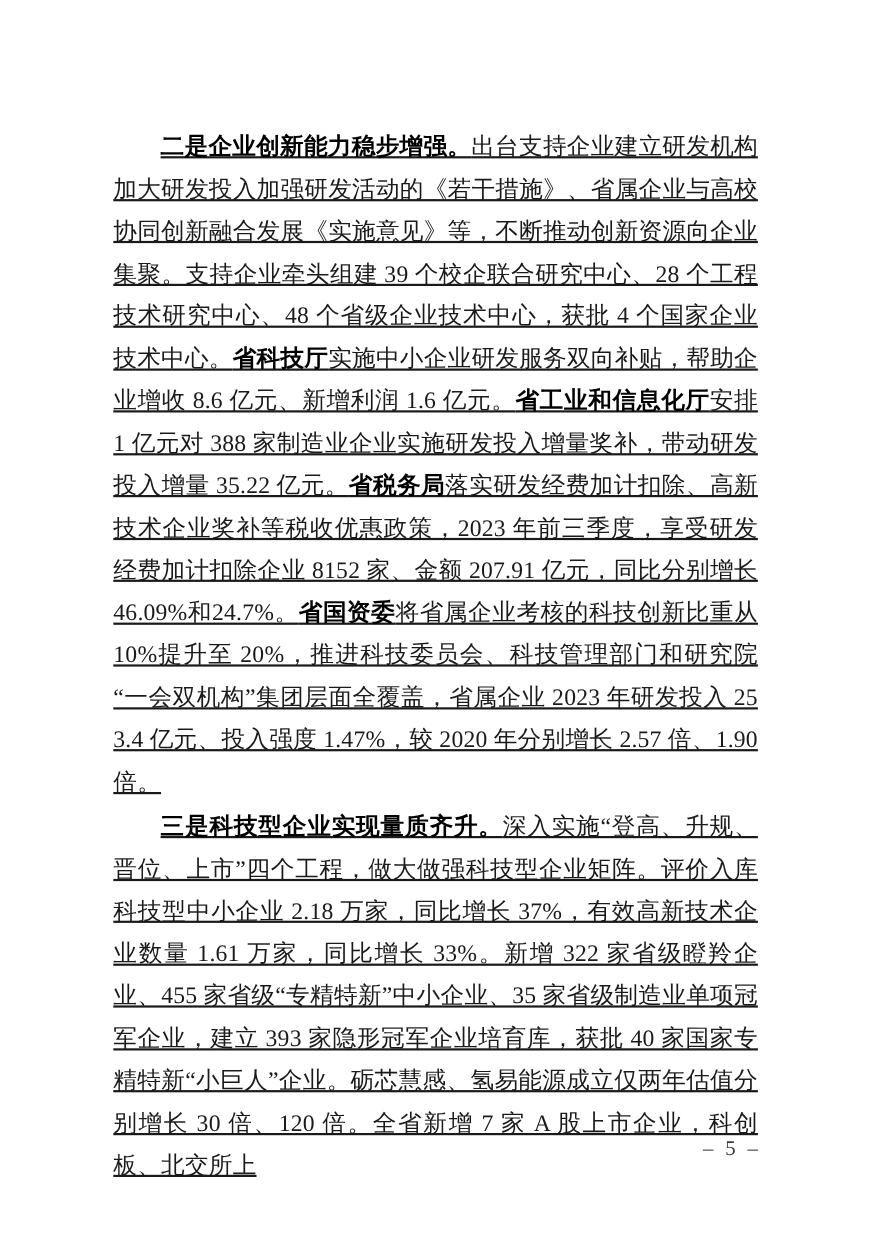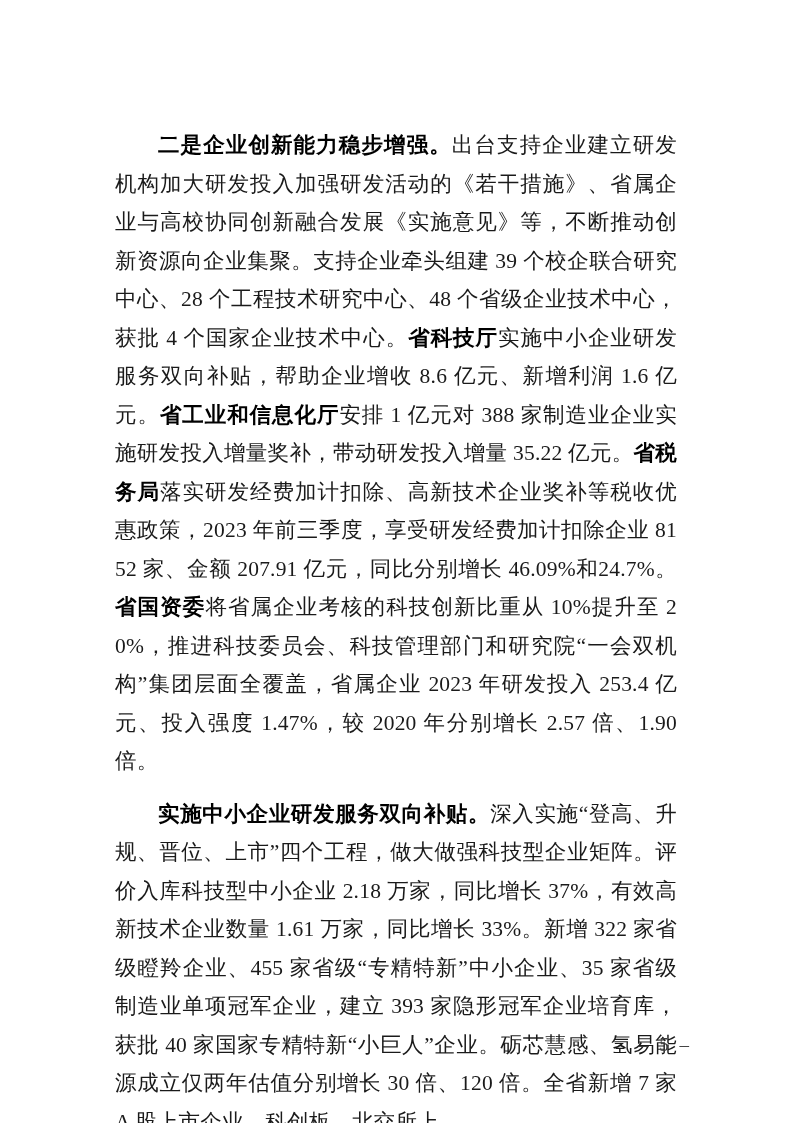--- a/index.html
+++ b/index.html
@@ -19,29 +19,30 @@
     inset: 0;
     background: #ffffff;
   }
   .doc-body {
     position: absolute;
     left: 101px;
     top: 112px;
     width: 590px;
   }
   .para {
-    margin: 14px;
+    margin: 2px;
     padding: 0;
     font-size: 21.5px;
     line-height: 38.5px;
     letter-spacing: 0.2px;
     color: #1a1a1a;
     text-align: justify;
     text-indent: 2em;
     word-break: break-all;
+    text-decoration: underline;
   }
   .para b {
     font-weight: bold;
     color: #000000;
   }
   .page-number {
     position: absolute;
     top: 1031px;
     right: 101px;
     font-size: 19px;
@@ -51,16 +52,16 @@
     font-family: "Liberation Serif", "DejaVu Serif", serif;
   }
 </style>
 </head>
 <body>
 
 <div class="doc-page">
   <main class="doc-body">
 
   <p class="para"><b>二是企业创新能力稳步增强。</b><span>出台支持企业建立研发机构加大研发投入加强研发活动的《若干措施》、省属企业与高校协同创新融合发展《实施意见》等，不断推动创新资源向企业集聚。支持企业牵头组建 39 个校企联合研究中心、28 个工程技术研究中心、48 个省级企业技术中心，获批 4 个国家企业技术中心。</span><b>省科技厅</b><span>实施中小企业研发服务双向补贴，帮助企业增收 8.6 亿元、新增利润 1.6 亿元。</span><b>省工业和信息化厅</b><span>安排 1 亿元对 388 家制造业企业实施研发投入增量奖补，带动研发投入增量 35.22 亿元。</span><b>省税务局</b><span>落实研发经费加计扣除、高新技术企业奖补等税收优惠政策，2023 年前三季度，享受研发经费加计扣除企业 8152 家、金额 207.91 亿元，同比分别增长 46.09%和24.7%。</span><b>省国资委</b><span>将省属企业考核的科技创新比重从 10%提升至 20%，推进科技委员会、科技管理部门和研究院“一会双机构”集团层面全覆盖，省属企业 2023 年研发投入 253.4 亿元、投入强度 1.47%，较 2020 年分别增长 2.57 倍、1.90 倍。</span></p>
-      <p class="para"><b>实施中小企业研发服务双向补贴。</b><span>深入实施“登高、升规、晋位、上市”四个工程，做大做强科技型企业矩阵。评价入库科技型中小企业 2.18 万家，同比增长 37%，有效高新技术企业数量 1.61 万家，同比增长 33%。新增 322 家省级瞪羚企业、455 家省级“专精特新”中小企业、35 家省级制造业单项冠军企业，建立 393 家隐形冠军企业培育库，获批 40 家国家专精特新“小巨人”企业。砺芯慧感、氢易能源成立仅两年估值分别增长 30 倍、120 倍。全省新增 7 家 A 股上市企业，科创板、北交所上</span></p>
+      <p class="para"><b>三是科技型企业实现量质齐升。</b><span>深入实施“登高、升规、晋位、上市”四个工程，做大做强科技型企业矩阵。评价入库科技型中小企业 2.18 万家，同比增长 37%，有效高新技术企业数量 1.61 万家，同比增长 33%。新增 322 家省级瞪羚企业、455 家省级“专精特新”中小企业、35 家省级制造业单项冠军企业，建立 393 家隐形冠军企业培育库，获批 40 家国家专精特新“小巨人”企业。砺芯慧感、氢易能源成立仅两年估值分别增长 30 倍、120 倍。全省新增 7 家 A 股上市企业，科创板、北交所上</span></p>
     </main>
   <div class="page-number">– 5 –</div>
 </div>
 
 </body></html>

